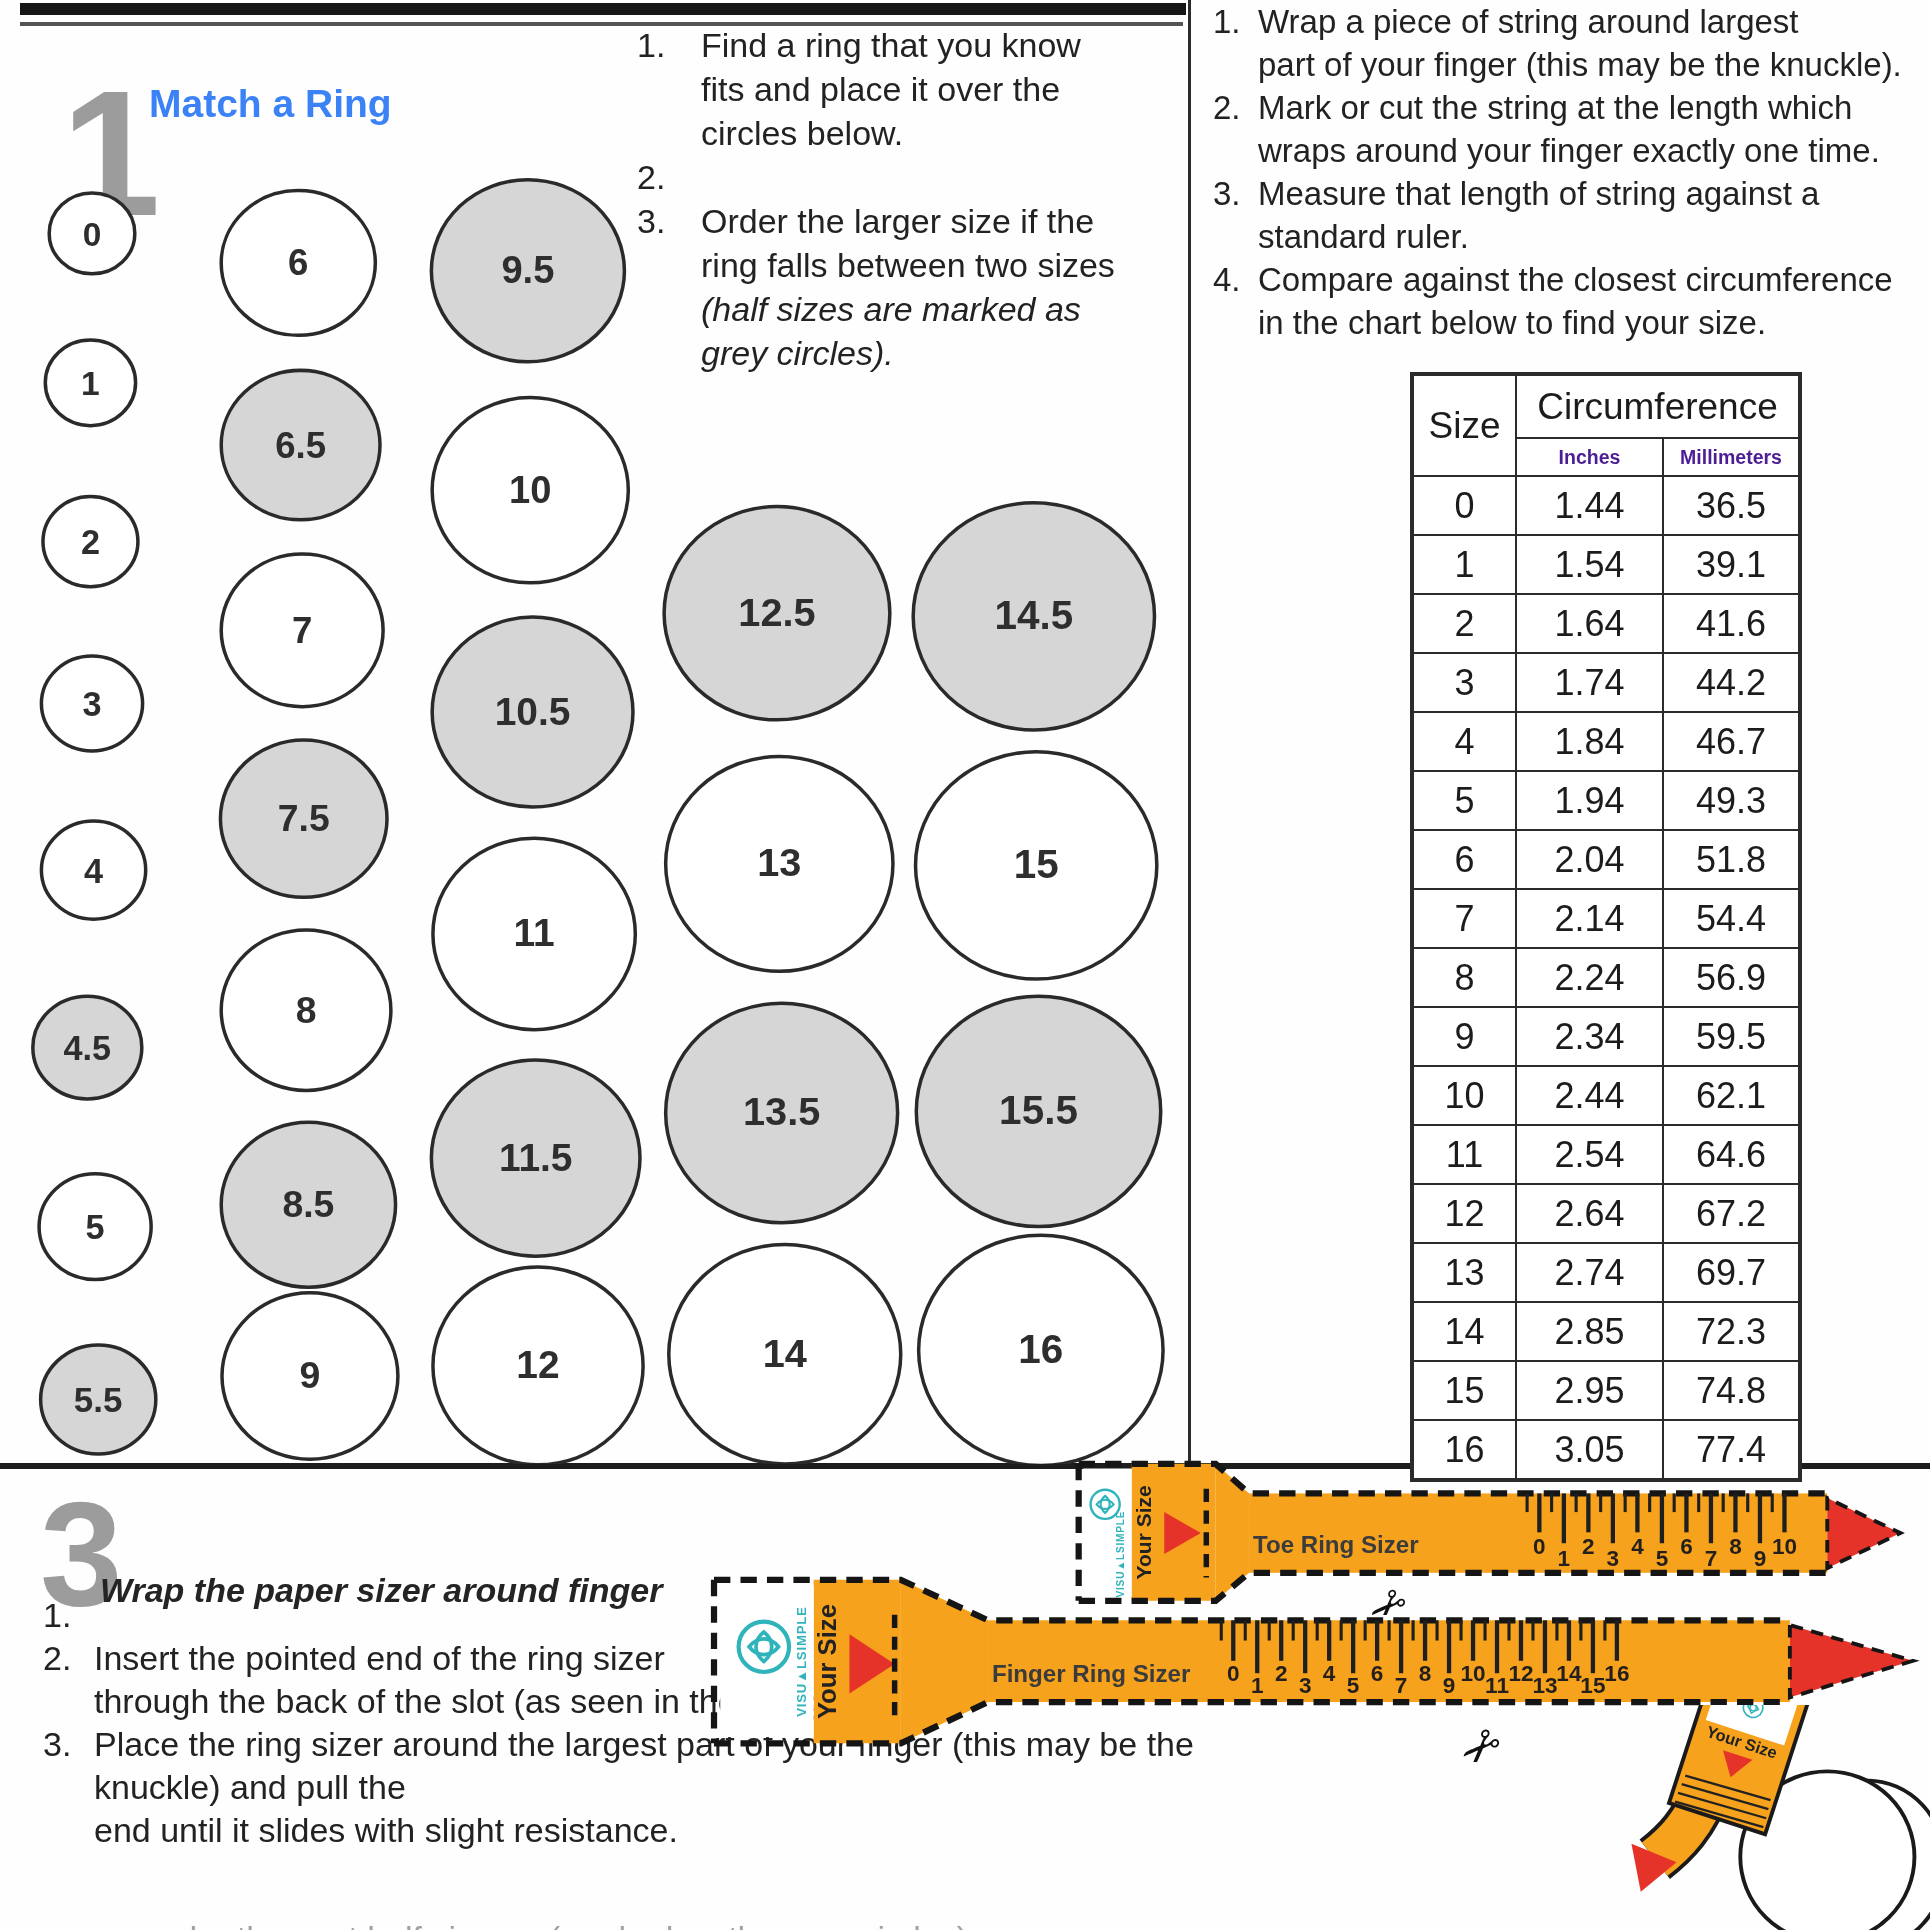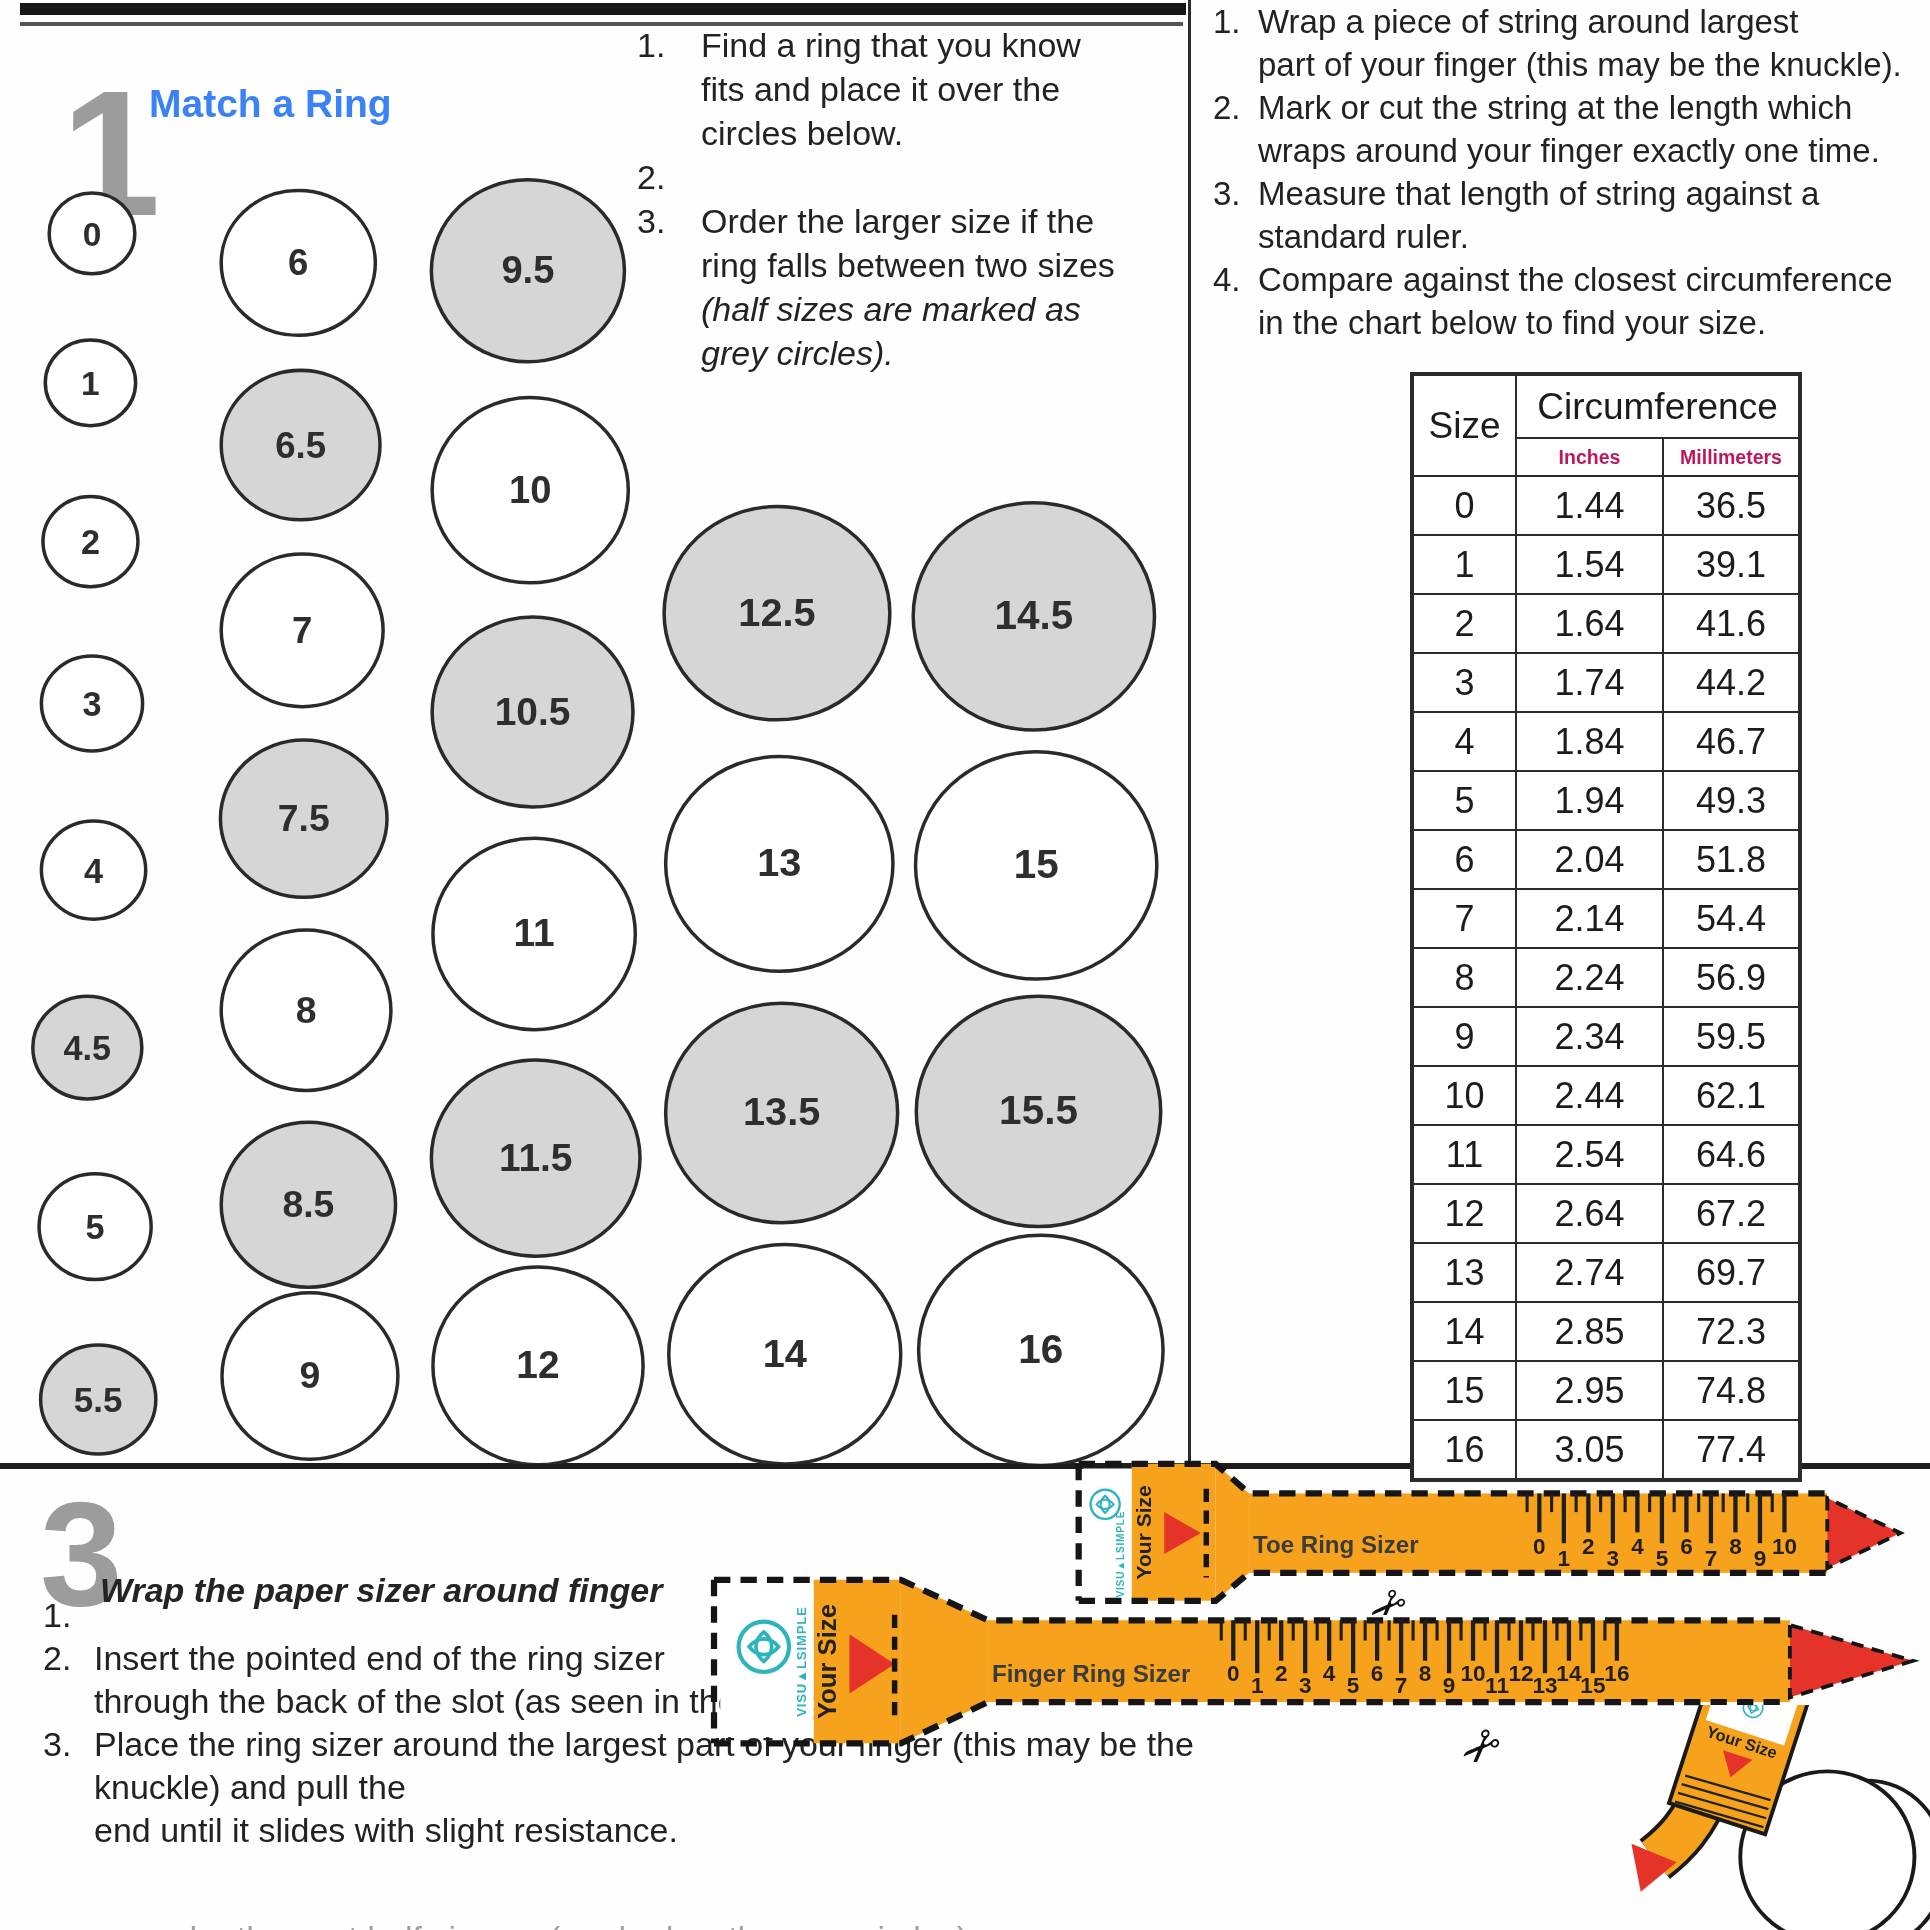--- a/index.html
+++ b/index.html
@@ -20,21 +20,21 @@
   .right .li .n{width:45px;font-size:33px;line-height:43px;}
   .right .li .t{font-size:33px;line-height:43px;}
   .bottom .li .n{width:51px;font-size:34px;line-height:43px;}
   .bottom .li .t{font-size:34px;line-height:43px;}
   .italic{font-style:italic;}
   table.size-chart{border-collapse:collapse;background:#fff;border:4.7px solid #2b2b2b;table-layout:fixed;}
   table.size-chart th,table.size-chart td{border:2.3px solid #2b2b2b;text-align:center;padding:0;
       font-family:"Liberation Sans",sans-serif;}
   th.h-size{width:101px;font-size:37px;font-weight:400;}
   th.h-circ{font-size:37px;font-weight:400;height:61px;}
-  th.h-sub{font-size:19.5px;font-weight:700;height:36px;color:#be185d;}
+  th.h-sub{font-size:19.5px;font-weight:700;height:36px;color:#4c1d95;}
   td.c-size{width:101px;font-size:36px;height:57px;}
   td.c-in{width:145px;font-size:36px;}
   td.c-mm{width:134px;font-size:36px;}
   svg text{font-family:"Liberation Sans",sans-serif;}
   .ring-circle{fill:#ffffff;stroke:#2a2a2a;stroke-width:4.5;}
   .ring-circle.half{fill:#d6d6d7;}
   .circle-label{fill:#2e2e2e;font-weight:600;text-anchor:middle;}
   .cut{fill:none;stroke:#151515;stroke-width:8;stroke-dasharray:21 13;}
   .cutslim{fill:none;stroke:#151515;stroke-width:7;stroke-dasharray:17 11;}
   .striplabel{fill:#3b3b3b;font-weight:600;}

